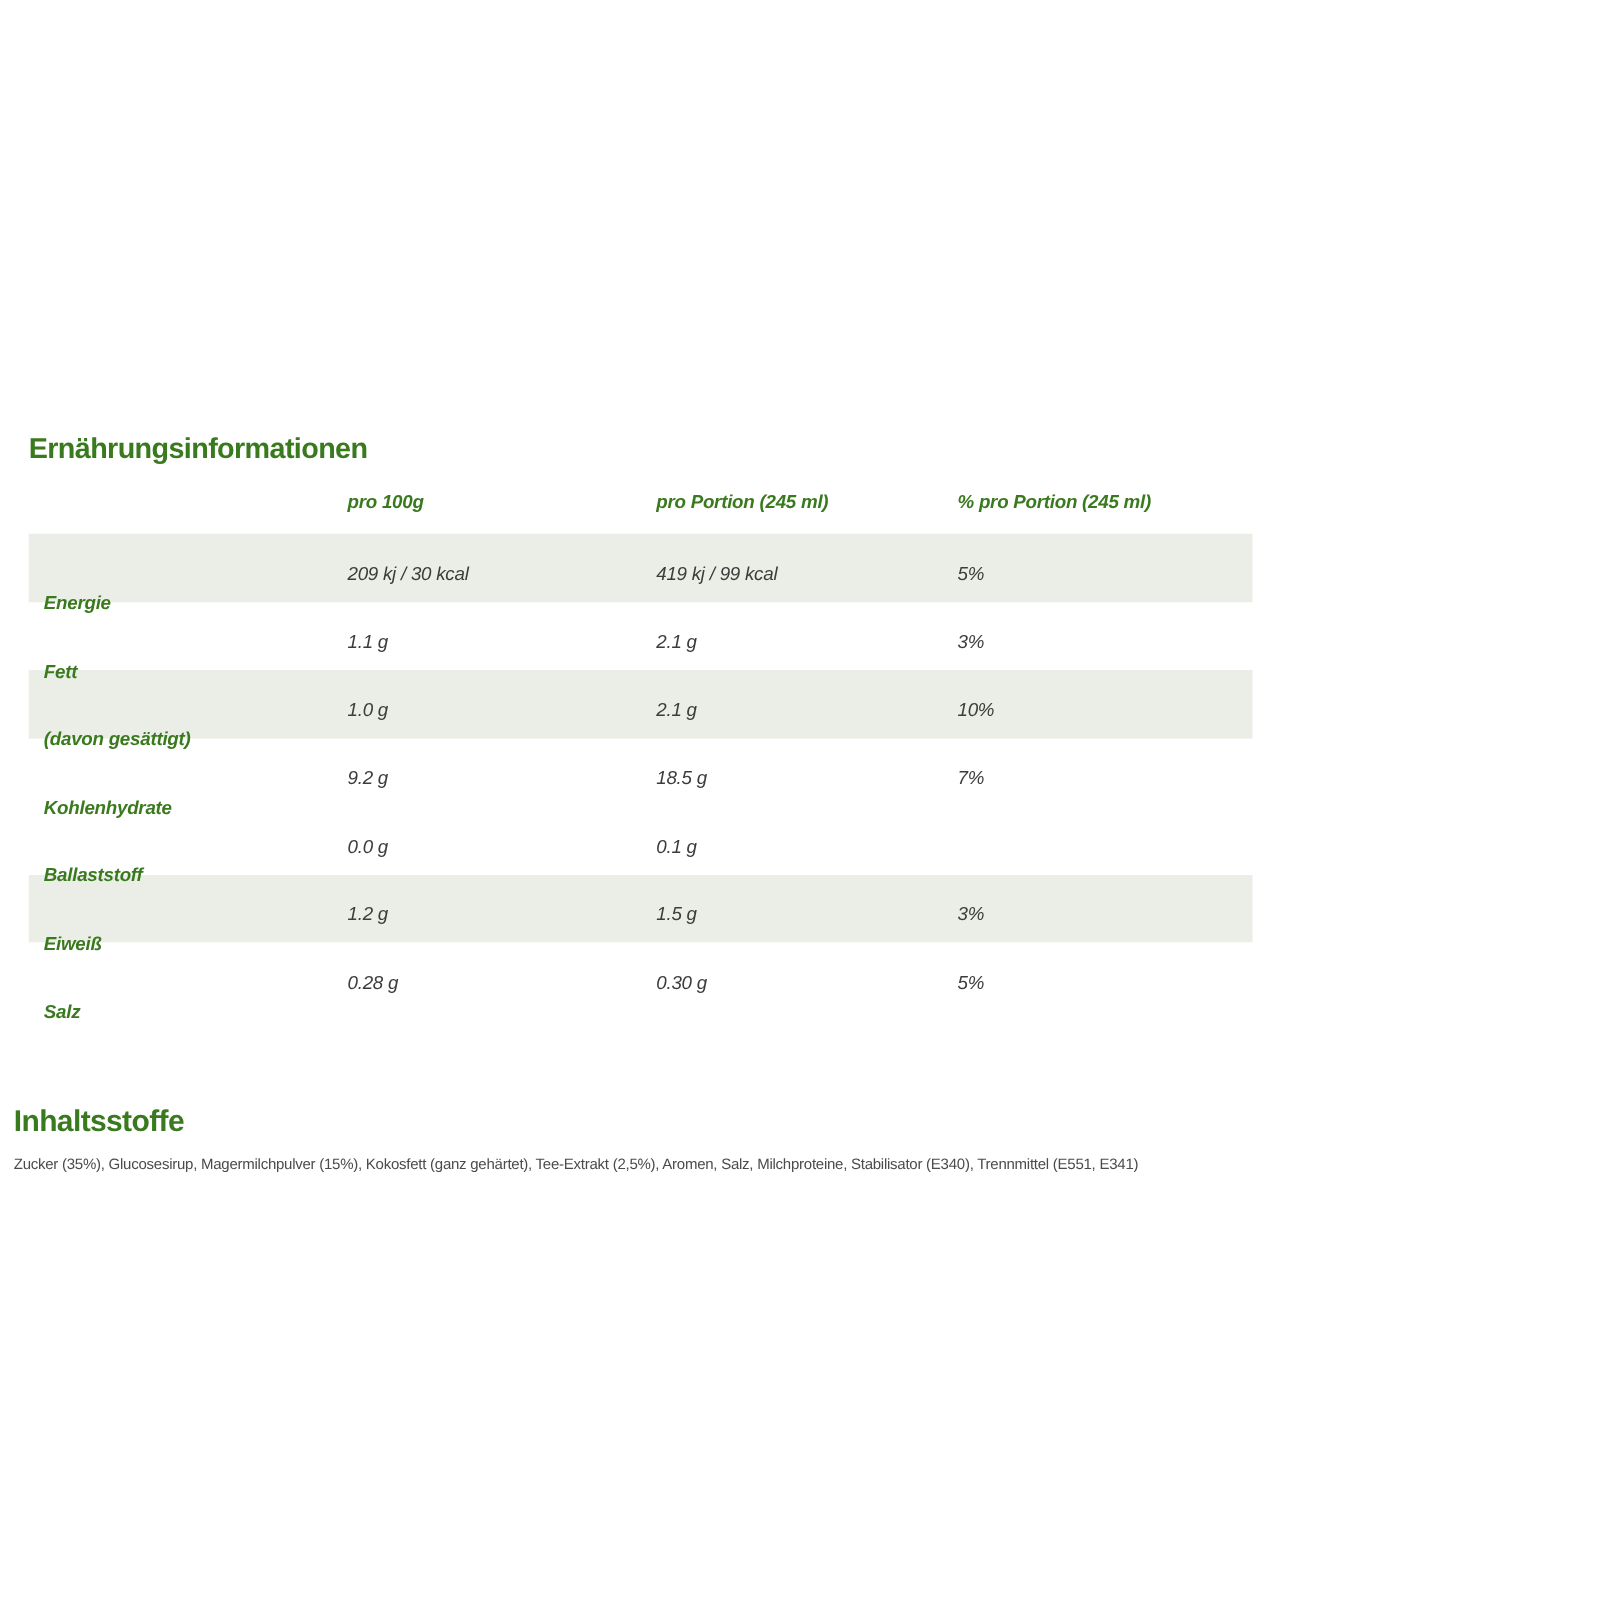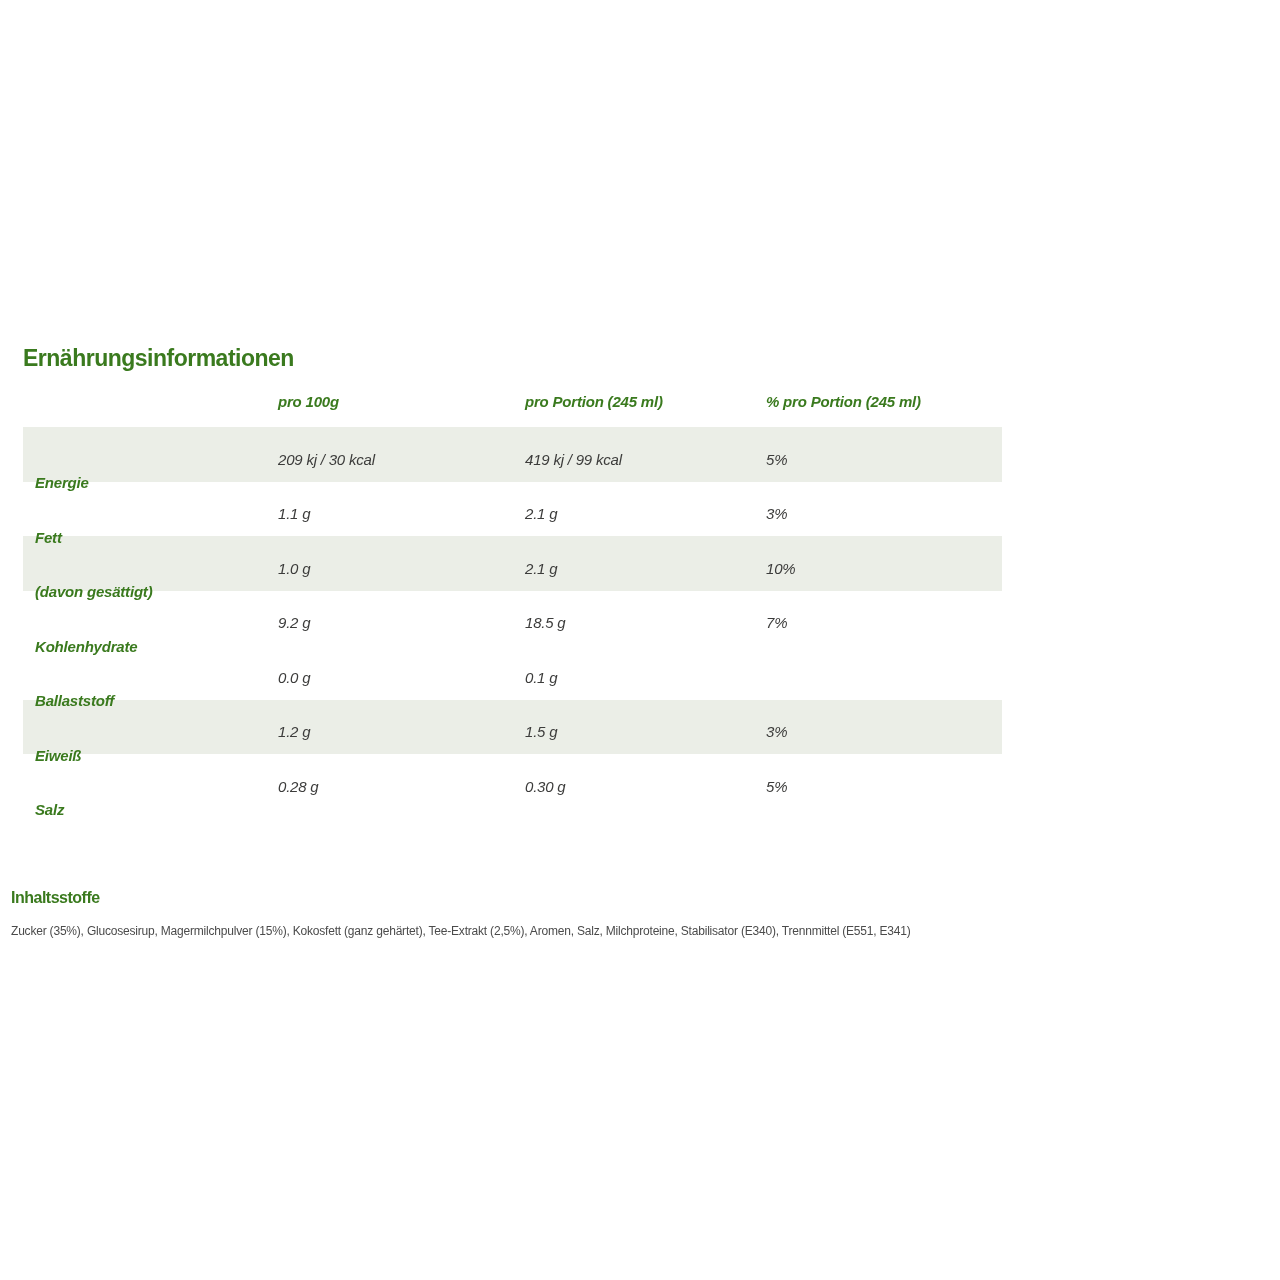--- a/index.html
+++ b/index.html
@@ -76,21 +76,21 @@
   }
 
   
   .ingredients {
     position: absolute;
     left: 11px;
     top: 886px;
     width: 1262px;
   }
   .ingredients .section-title {
-    font-size: 16px;
+    font-size: 24px;
     line-height: 23px;
   }
   .ingredients-text {
     margin: 12px 0 0 0;
     color: #4b4b4b;
     font-size: 12px;
     line-height: 20px;
     white-space: nowrap;
     letter-spacing: -0.2px;
   }

